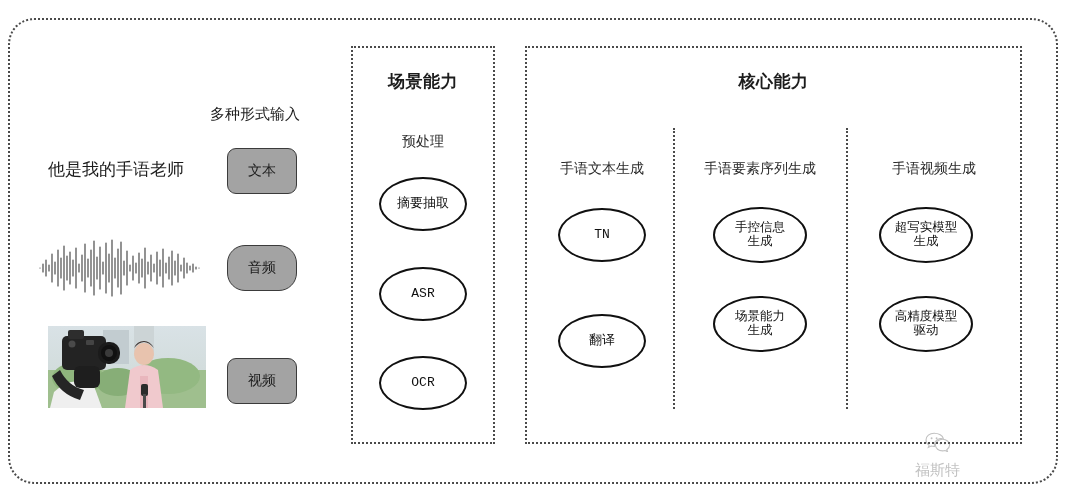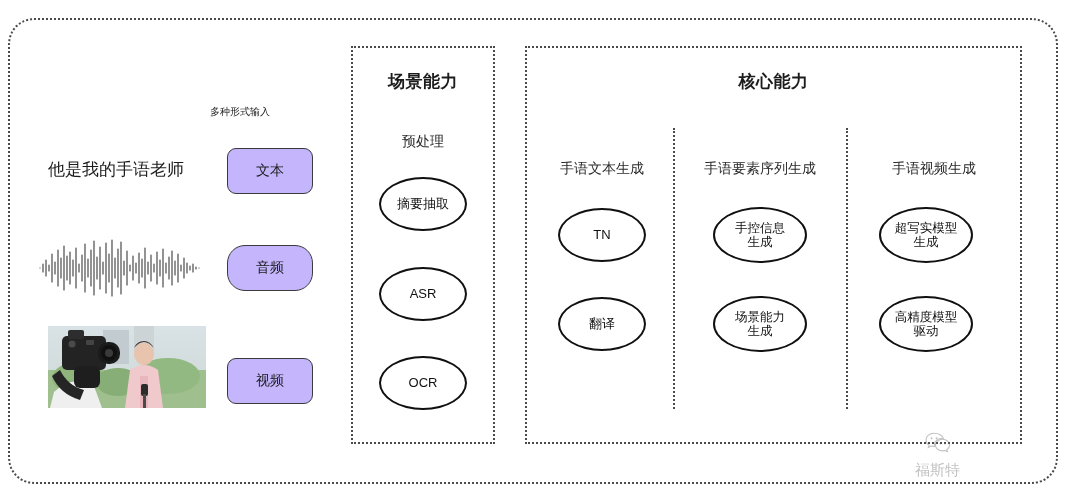--- a/index.html
+++ b/index.html
@@ -72,48 +72,48 @@
     position: absolute;
     font-size: 14px;
     color: #2a2a2a;
     text-align: center;
     white-space: nowrap;
   }
   .input-heading {
     position: absolute;
     left: 210px;
     top: 105px;
-    font-size: 10px;
+    font-size: 15px;
     color: #1c1c1c;
     white-space: nowrap;
   }
   .sample-text {
     position: absolute;
     left: 48px;
     top: 158px;
     font-size: 17px;
     color: #1c1c1c;
     white-space: nowrap;
   }
 
   
   .pill-btn {
     position: absolute;
     left: 227px;
-    width: 86px;
+    width: 70px;
     height: 46px;
     border: 1.6px solid #3b3b3b;
     border-radius: 9px;
     box-sizing: border-box;
     display: flex;
     align-items: center;
     justify-content: center;
     font-size: 14px;
     color: #1c1c1c;
-    background: #c4b5fd;
+    background: #a3a3a3;
   }
   #btn-text  { top: 148px; }
   #btn-audio { top: 245px; border-radius: 18px; }
   #btn-video { top: 358px; }
 
   
   .ellipse {
     position: absolute;
     width: 88px;
     height: 54px;
@@ -122,20 +122,21 @@
     box-sizing: border-box;
     display: flex;
     align-items: center;
     justify-content: center;
     text-align: center;
     font-size: 13px;
     line-height: 1.15;
     color: #101010;
     background: #ffffff;
     white-space: pre-line;
+    font-family: Liberation Mono, monospace;
   }
   .ellipse.wide {
     width: 94px;
     height: 56px;
     font-size: 12.5px;
   }
 
   
   #waveform {
     position: absolute;
@@ -297,21 +298,21 @@
   <div class="ellipse" style="left:379px; top:267px;">ASR</div>
 
   <div class="dotted-box" id="core-box"></div>
   <div class="v-divider" id="divider-1"></div>
   <div class="v-divider" id="divider-2"></div>
 
   <div class="box-title" style="left:525px; top:70px; width:497px;">核心能力</div>
 
   <div class="col-label" style="left:531px; top:160px; width:142px;">手语文本生成</div>
   <div class="ellipse" style="left:558px; top:208px;">TN</div>
-  <div class="ellipse" style="left:558px; top:297px;">翻译</div>
+  <div class="ellipse" style="left:558px; top:314px;">翻译</div>
 
   <div class="col-label" style="left:676px; top:160px; width:168px;">手语要素序列生成</div>
   <div class="ellipse wide" style="left:713px; top:207px;">手控信息
 生成</div>
   <div class="ellipse wide" style="left:713px; top:296px;">场景能力
 生成</div>
 
   <div class="col-label" style="left:849px; top:160px; width:170px;">手语视频生成</div>
   <div class="ellipse wide" style="left:879px; top:207px;">超写实模型
 生成</div>

